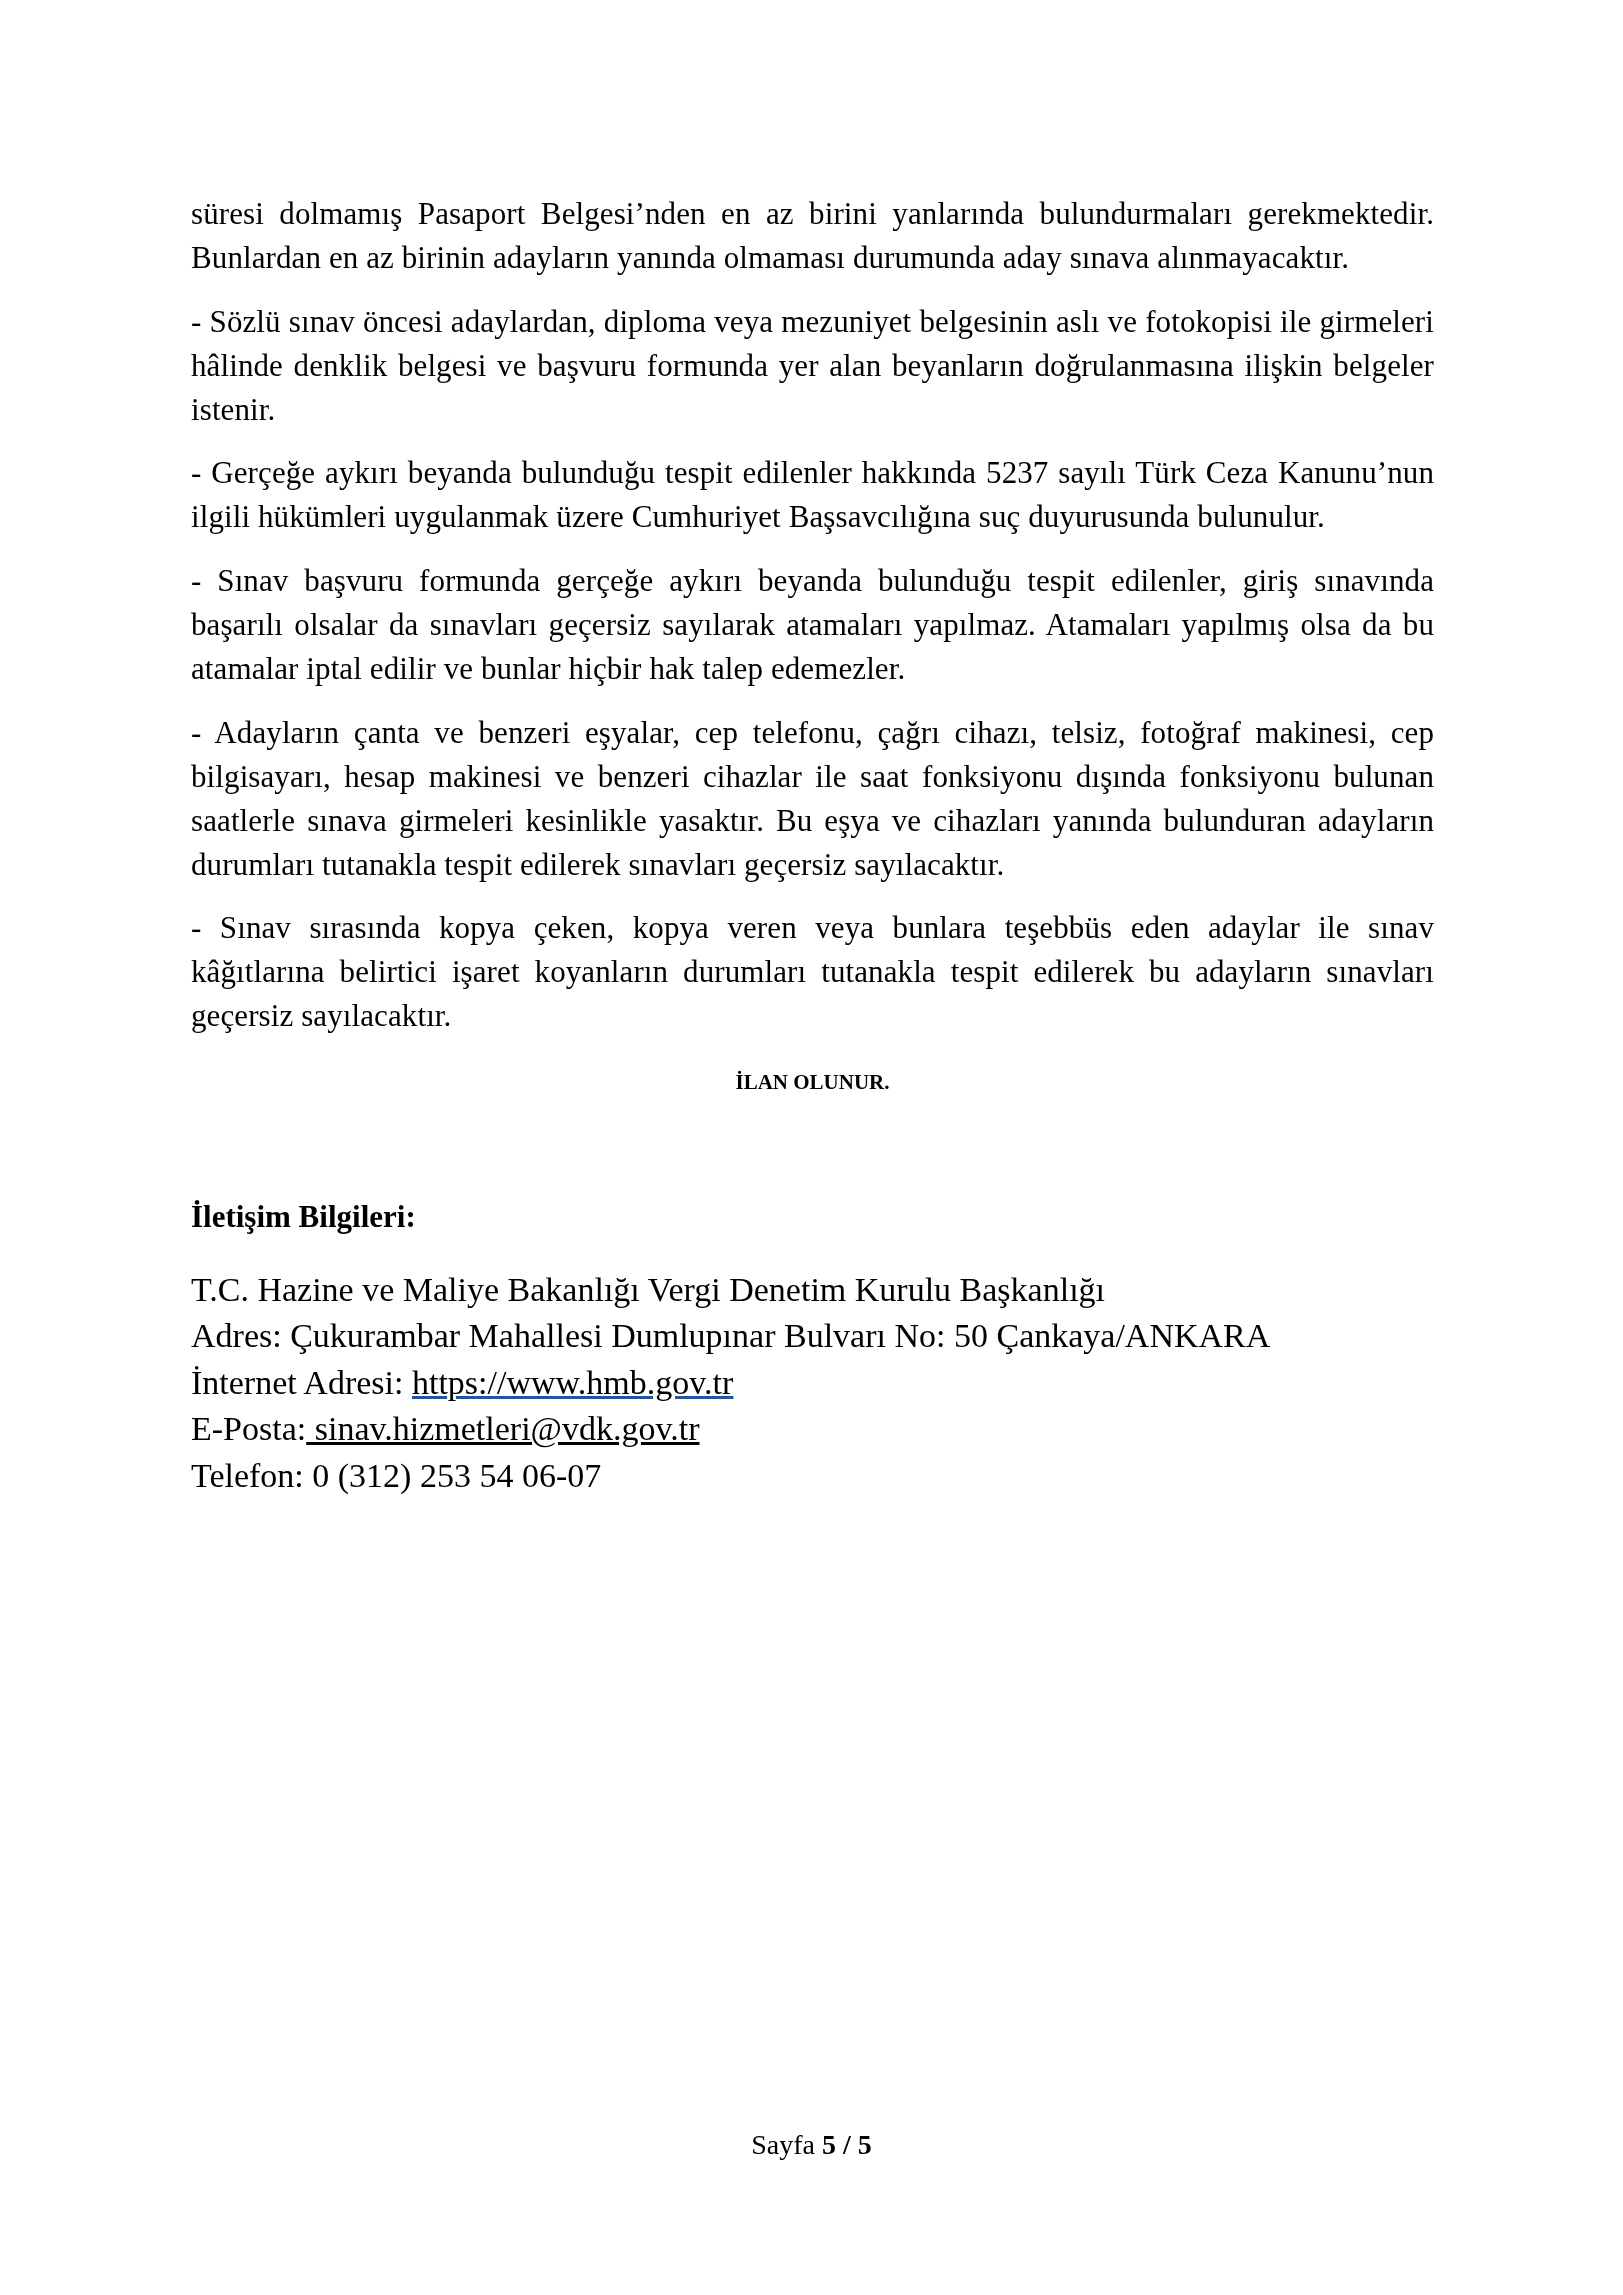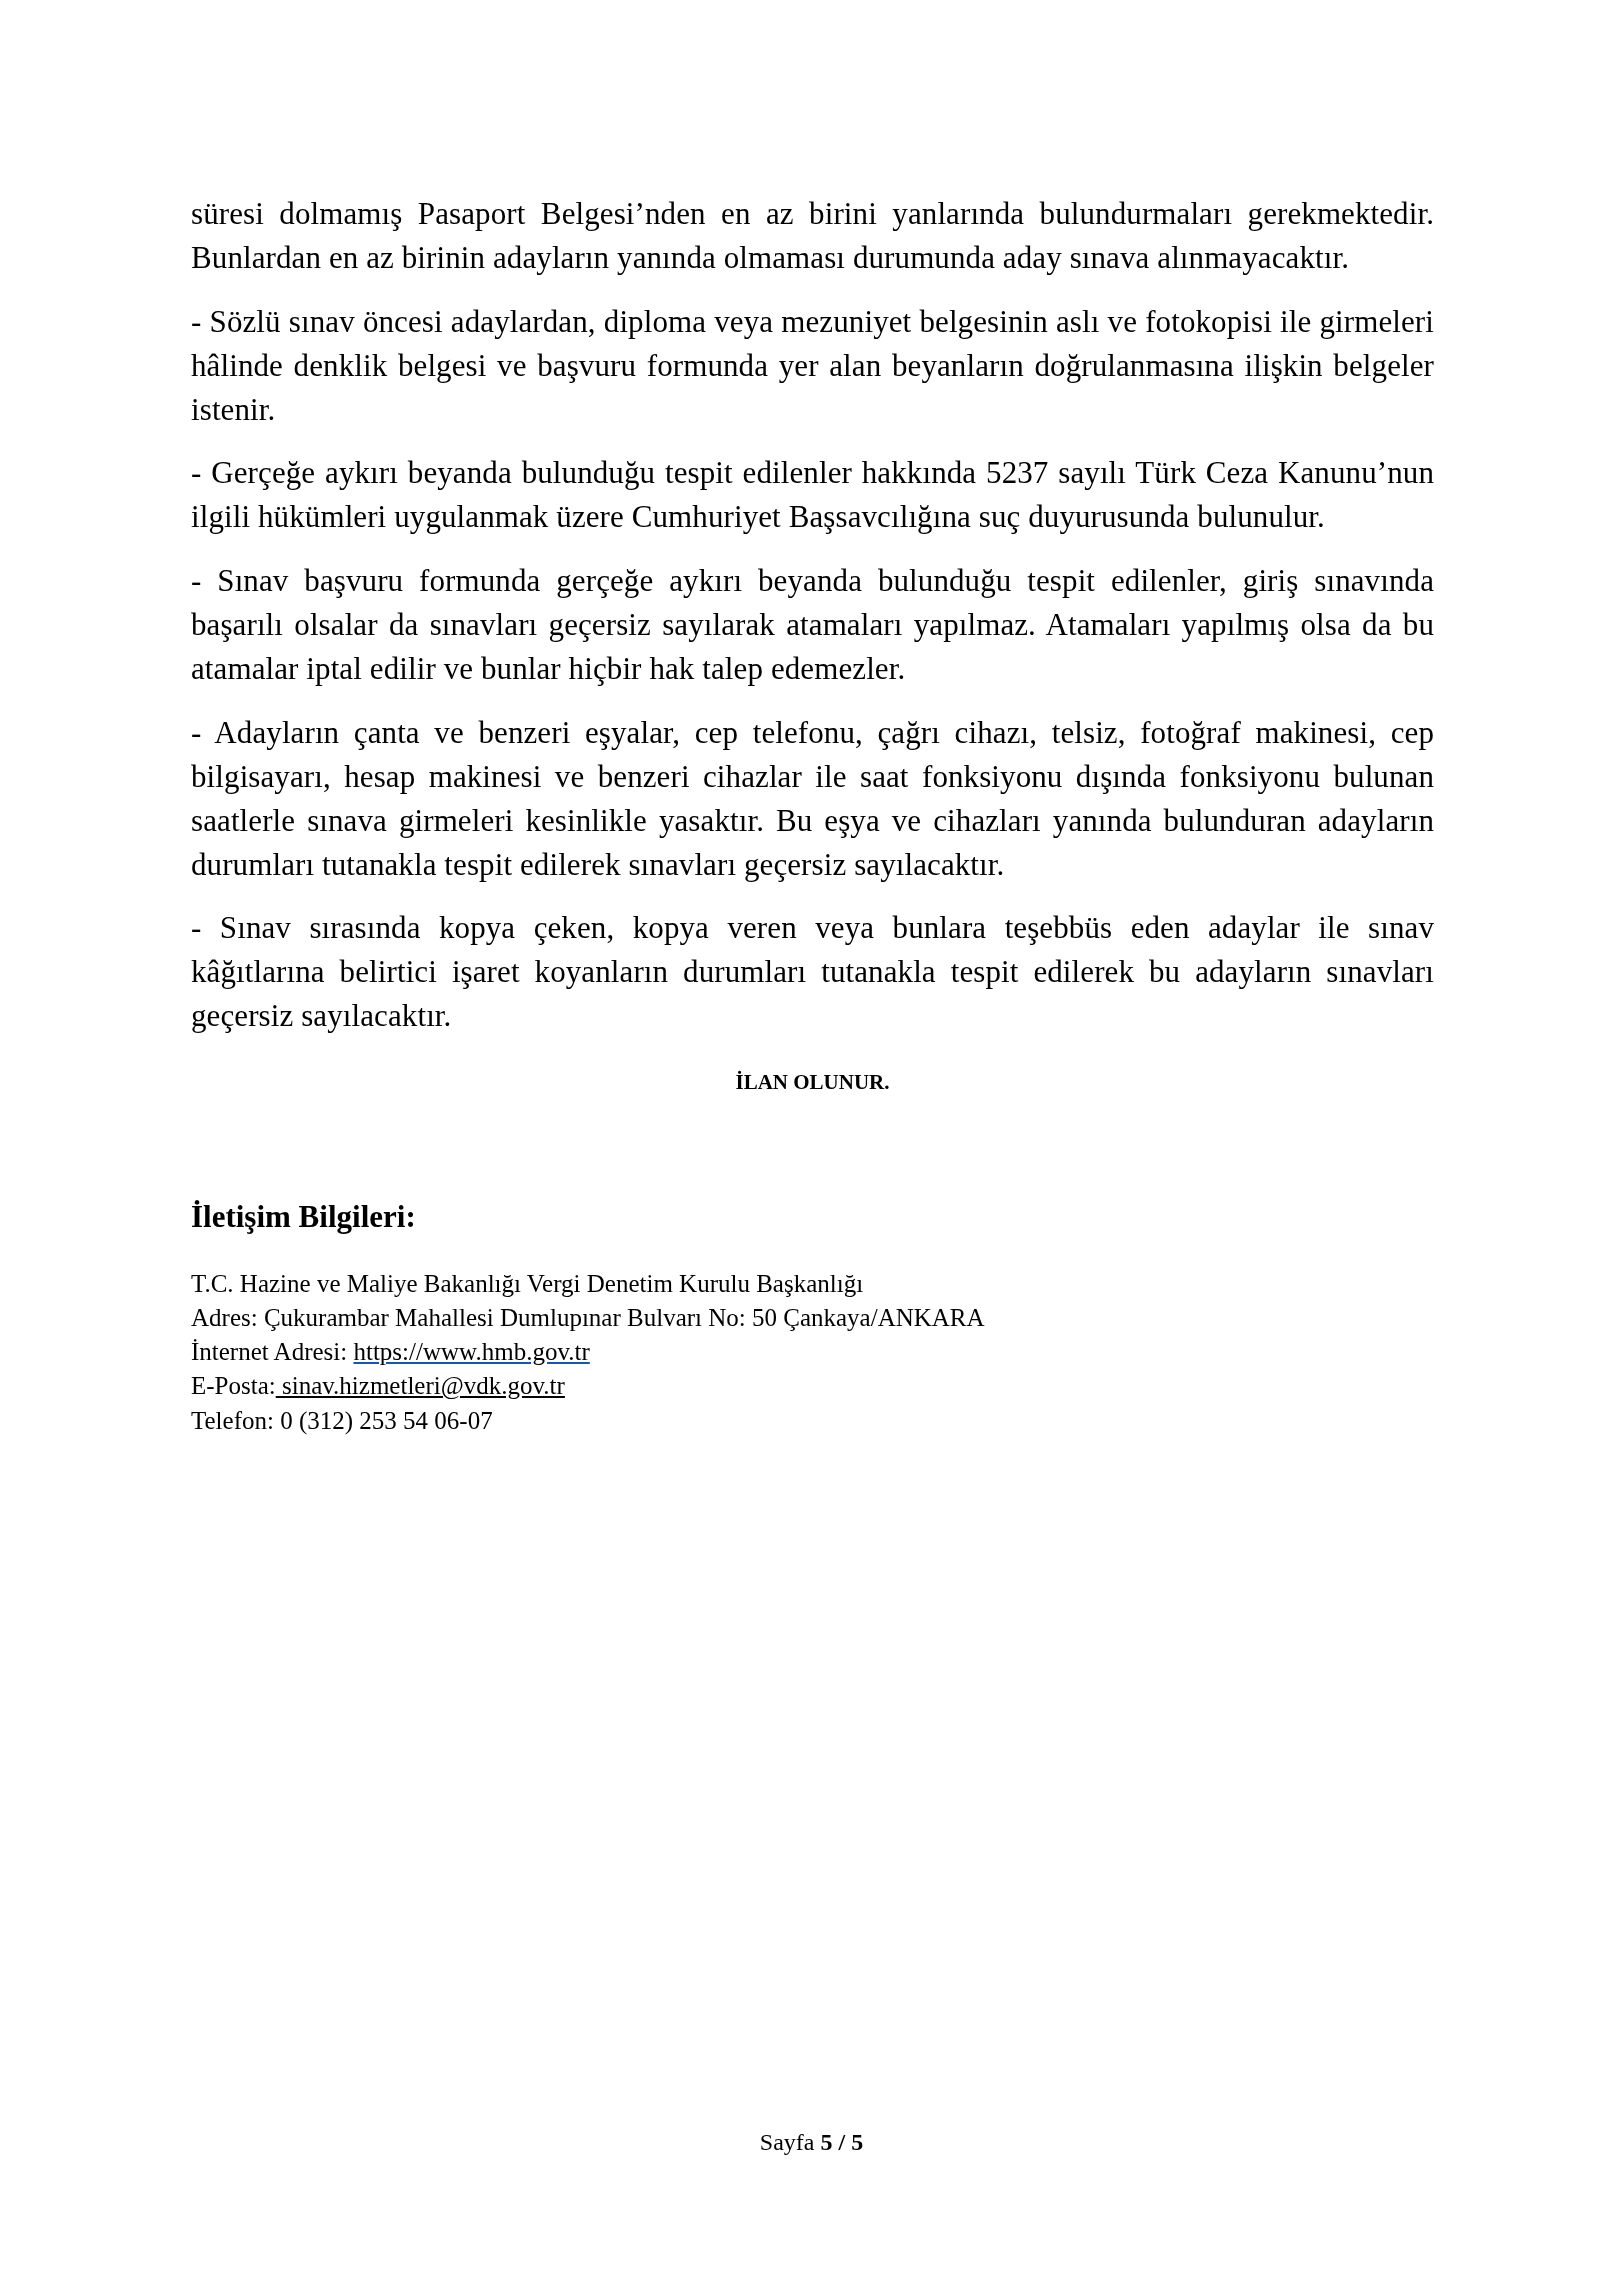--- a/index.html
+++ b/index.html
@@ -46,21 +46,21 @@
   }
   .contact-heading {
     margin: 0;
     font-size: 31px;
     line-height: 1.42;
     font-weight: bold;
     text-align: left;
   }
   .contact-block {
     margin: 0;
-    font-size: 25px;
+    font-size: 34px;
     line-height: 1.37;
     text-align: left;
   }
   .contact-line {
     white-space: nowrap;
   }
   a.link-url {
     color: #000000;
     text-decoration-color: #1556b8;
   }
@@ -68,21 +68,21 @@
     color: #000000;
     text-decoration: underline;
     text-decoration-color: #000000;
   }
   .footer {
     position: absolute;
     left: 0;
     top: 2128px;
     width: 1623px;
     text-align: center;
-    font-size: 24px;
+    font-size: 28px;
     line-height: 1.2;
   }
   .footer b {
     font-weight: bold;
   }
   .spacer-before-contact {
     height: 97px;
   }
   .spacer-after-contact-heading {
     height: 27.5px;

